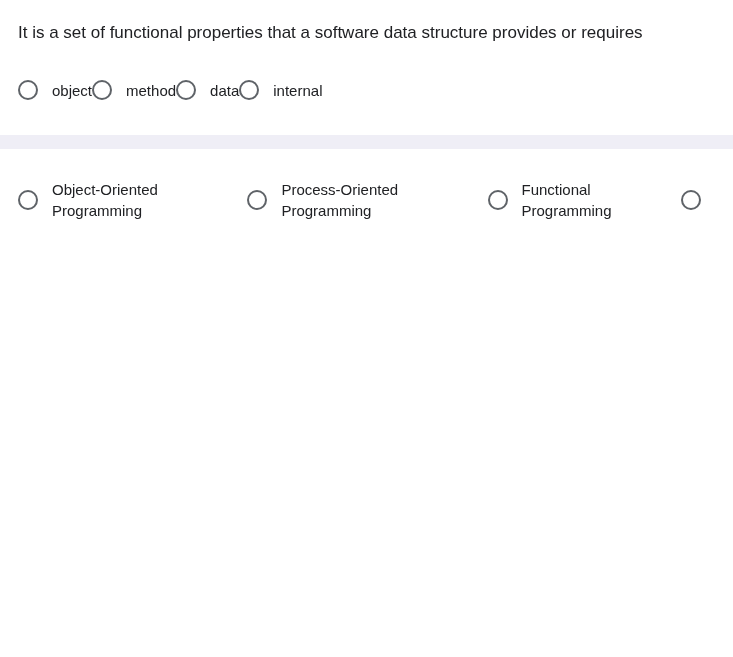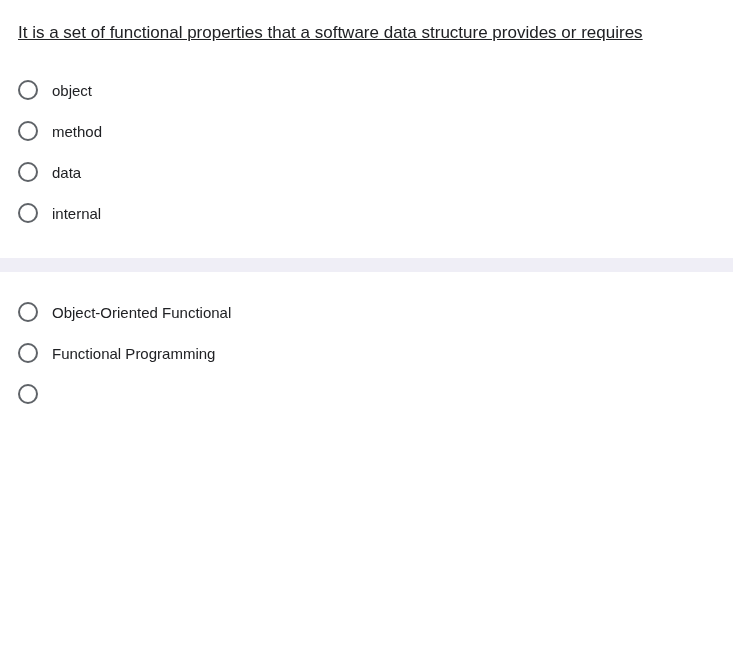--- a/index.html
+++ b/index.html
@@ -16,25 +16,24 @@
     .question-block {
       padding: 20px 18px 24px 18px;
       background: #ffffff;
     }
     .question-text {
       font-size: 17px;
       line-height: 1.5;
       color: #202124;
       margin-bottom: 24px;
       font-weight: 400;
-      text-decoration: underline;
     }
     .options {
       display: flex;
-      flex-direction: column;
+      flex-direction: row;
       gap: 0;
     }
     .option-row {
       display: flex;
       align-items: center;
       padding: 10px 0;
       cursor: pointer;
     }
     .radio-circle {
       width: 20px;
@@ -79,21 +78,25 @@
     </label>
   </div>
 </div>
 
 <div class="divider"></div>
 
 <div class="question-block">
   <div class="options">
     <label class="option-row">
       <span class="radio-circle"></span>
-      <span class="option-label">Object-Oriented Functional</span>
+      <span class="option-label">Object-Oriented Programming</span>
+    </label>
+    <label class="option-row">
+      <span class="radio-circle"></span>
+      <span class="option-label">Process-Oriented Programming</span>
     </label>
     <label class="option-row">
       <span class="radio-circle"></span>
       <span class="option-label">Functional Programming</span>
     </label>
     <label class="option-row">
       <span class="radio-circle"></span>
     </label>
   </div>
 </div>

